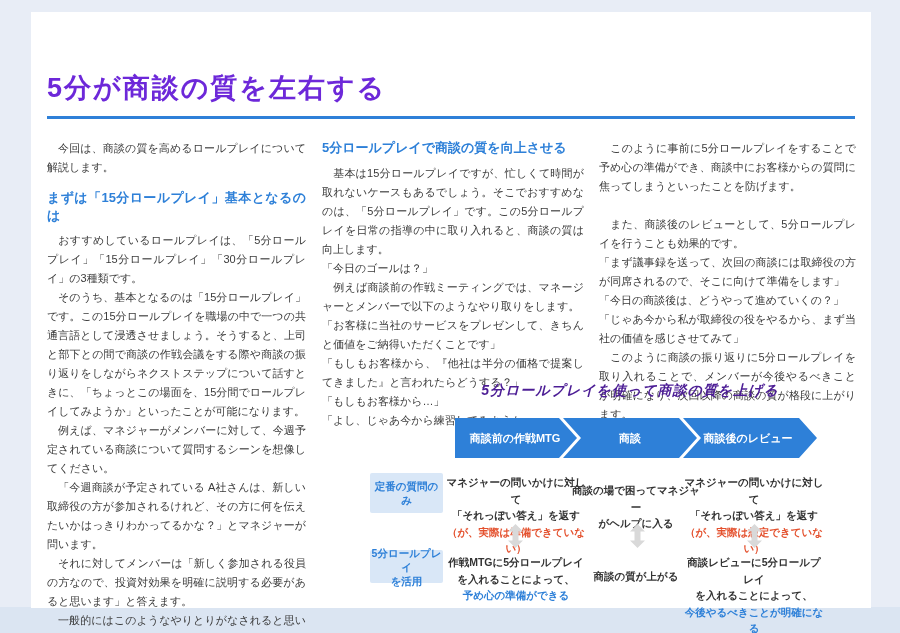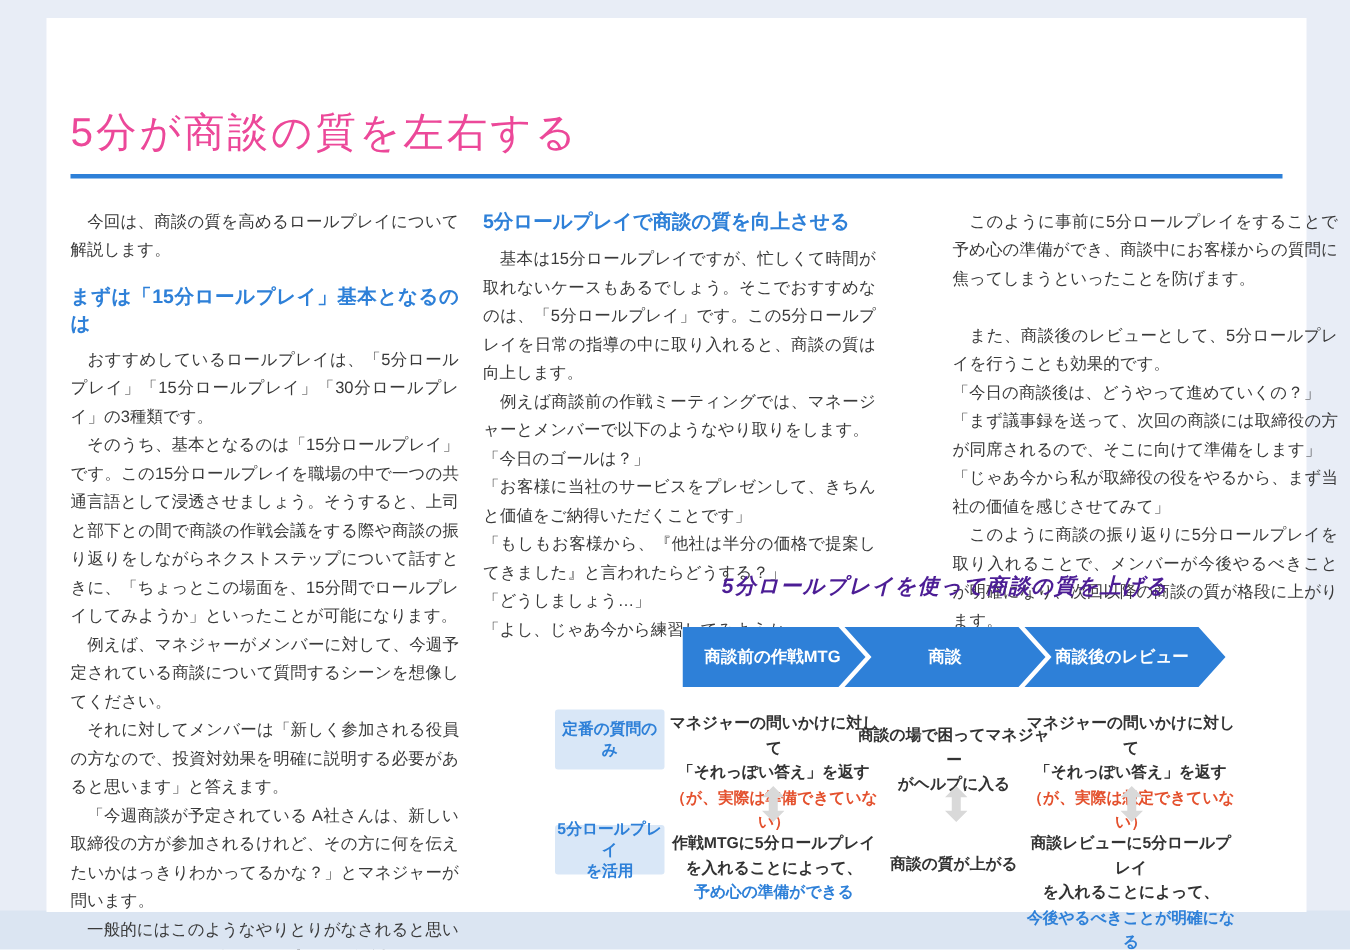--- a/index.html
+++ b/index.html
@@ -6,29 +6,29 @@
   body{
     width:900px;height:633px;position:relative;overflow:hidden;
     background:#e8edf6;
     font-family:"Liberation Sans","DejaVu Sans",sans-serif;
   }
   .bottom-band{position:absolute;left:0;bottom:0;width:900px;height:26px;background:#dbe5f2;}
   .card{position:absolute;left:31px;top:12px;width:840px;height:596px;background:#ffffff;}
 
   .page-title{
     position:absolute;left:16px;top:40px;width:808px;
-    font-size:27px;font-weight:normal;color:#ec4899;letter-spacing:2px;
+    font-size:27px;font-weight:bold;color:#6d28d9;letter-spacing:2px;
   }
   .title-rule{position:absolute;left:16px;top:104px;width:808px;height:3px;background:#2e80d8;}
 
   .col{position:absolute;top:127px;font-size:11px;line-height:19px;color:#3a3a3a;text-align:justify;}
   .col p{margin:0;}
   .col-1{left:16px;width:259px;}
   .col-2{left:291px;width:262px;}
-  .col-3{left:568px;width:257px;margin-left:36px;}
+  .col-3{left:568px;width:257px;}
   .section-heading{font-size:13px;font-weight:bold;color:#2e80d8;line-height:18px;}
   .col-1 .section-heading{margin:12px 0 6px;}
   .col-2 .section-heading{margin:0 0 7px;}
   .para-gap{height:19px;}
 
   
   .diagram{position:absolute;left:329px;top:368px;width:500px;height:228px;}
   .diagram-title{
     position:absolute;left:80px;top:2px;width:380px;text-align:center;
     font-size:14px;font-weight:bold;color:#4c1d95;letter-spacing:1px;font-style:italic;
@@ -77,43 +77,43 @@
 
   <h1 class="page-title">5分が商談の質を左右する</h1>
   <div class="title-rule"></div>
 
   <div class="col col-1">
     <p>　今回は、商談の質を高めるロールプレイについて解説します。</p>
     <div class="section-heading">まずは「15分ロールプレイ」基本となるのは</div>
     <p>　おすすめしているロールプレイは、「5分ロールプレイ」「15分ロールプレイ」「30分ロールプレイ」の3種類です。</p>
     <p>　そのうち、基本となるのは「15分ロールプレイ」です。この15分ロールプレイを職場の中で一つの共通言語として浸透させましょう。そうすると、上司と部下との間で商談の作戦会議をする際や商談の振り返りをしながらネクストステップについて話すときに、「ちょっとこの場面を、15分間でロールプレイしてみようか」といったことが可能になります。</p>
     <p>　例えば、マネジャーがメンバーに対して、今週予定されている商談について質問するシーンを想像してください。</p>
+    <p>　「今週商談が予定されている A社さんは、新しい取締役の方が参加されるけれど、その方に何を伝えたいかはっきりわかってるかな？」とマネジャーが問います。</p>
     <p>　それに対してメンバーは「新しく参加される役員の方なので、投資対効果を明確に説明する必要があると思います」と答えます。</p>
-    <p>　「今週商談が予定されている A社さんは、新しい取締役の方が参加されるけれど、その方に何を伝えたいかはっきりわかってるかな？」とマネジャーが問います。</p>
     <p>　一般的にはこのようなやりとりがなされると思います。しかし、15分ロールプレイが浸透していると、「その取締役の役をやってみるから、15分間でその投資対効果を実際に説明してみてくれないか」といった具合で、商談の内容を短時間で具体的に共有することができます。</p>
 
   </div>
 
   <div class="col col-2">
     <div class="section-heading">5分ロールプレイで商談の質を向上させる</div>
     <p>　基本は15分ロールプレイですが、忙しくて時間が取れないケースもあるでしょう。そこでおすすめなのは、「5分ロールプレイ」です。この5分ロールプレイを日常の指導の中に取り入れると、商談の質は向上します。</p>
+    <p>「今日のゴールは？」</p>
     <p>　例えば商談前の作戦ミーティングでは、マネージャーとメンバーで以下のようなやり取りをします。</p>
-    <p>「今日のゴールは？」</p>
     <p>「お客様に当社のサービスをプレゼンして、きちんと価値をご納得いただくことです」</p>
     <p>「もしもお客様から、『他社は半分の価格で提案してきました』と言われたらどうする？」</p>
-    <p>「どうしましょう…」</p>
+    <p>「もしもお客様から…」</p>
     <p>「よし、じゃあ今から練習してみようか」</p>
   </div>
 
   <div class="col col-3">
     <p>　このように事前に5分ロールプレイをすることで予め心の準備ができ、商談中にお客様からの質問に焦ってしまうといったことを防げます。</p>
     <div class="para-gap"></div>
     <p>　また、商談後のレビューとして、5分ロールプレイを行うことも効果的です。</p>
+    <p>「まず議事録を送って、次回の商談には取締役の方が同席されるので、そこに向けて準備をします」</p>
     <p>「今日の商談後は、どうやって進めていくの？」</p>
-    <p>「まず議事録を送って、次回の商談には取締役の方が同席されるので、そこに向けて準備をします」</p>
     <p>「じゃあ今から私が取締役の役をやるから、まず当社の価値を感じさせてみて」</p>
     <p>　このように商談の振り返りに5分ロールプレイを取り入れることで、メンバーが今後やるべきことが明確になり、次回以降の商談の質が格段に上がります。</p>
   </div>
 
   <div class="diagram">
     <div class="diagram-title">5分ロールプレイを使って商談の質を上げる</div>
 
     <svg class="stage-arrows" viewBox="0 0 365 40" xmlns="http://www.w3.org/2000/svg">
       <polygon points="0,0 104,0 122,20 104,40 0,40" fill="#2e80d8"></polygon>
       <polygon points="108,0 224,0 242,20 224,40 108,40 126,20" fill="#2e80d8"></polygon>

